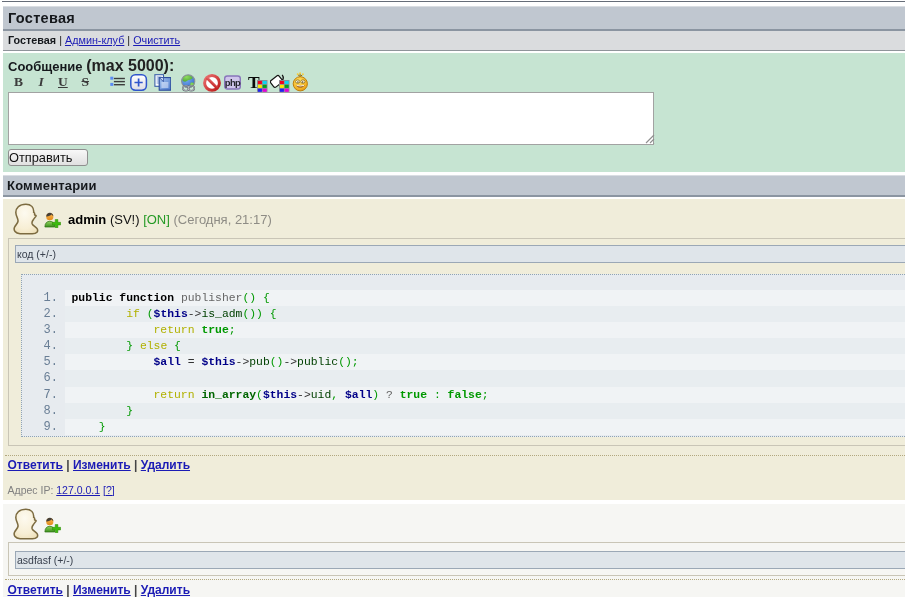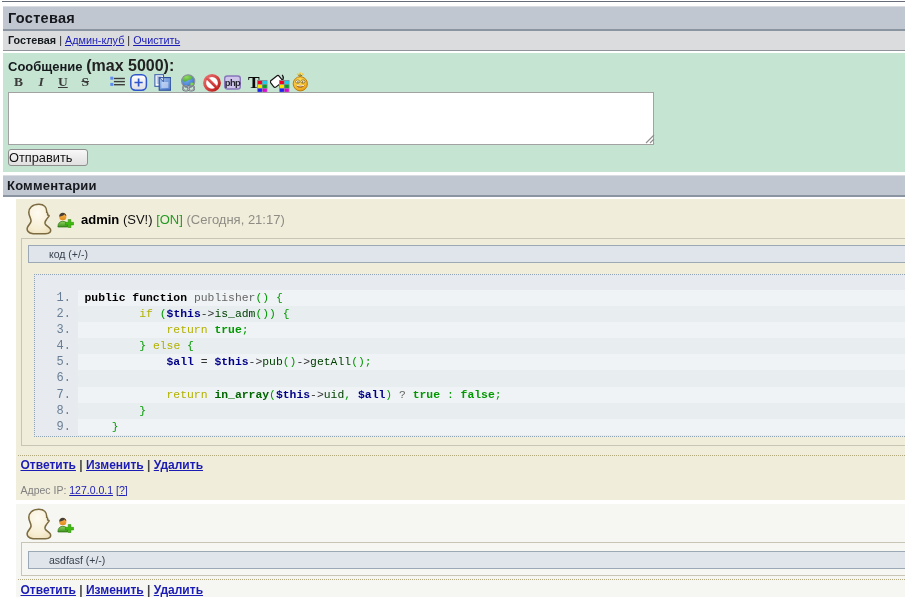--- a/index.html
+++ b/index.html
@@ -21,27 +21,27 @@
 .ic{position:absolute;top:0}
 .tb{position:absolute;top:0;font-family:"Liberation Serif",serif;font-size:13.5px;font-weight:bold;color:#3c3c3c;line-height:16px}
 .tb.i{font-style:italic}
 .tb.u{text-decoration:underline}
 .tb.s{text-decoration:line-through}
 #ta{position:absolute;left:5px;top:39px;width:644px;height:51px;background:#fff;
   border:1px solid #a2a2a2}
 #sendbtn{position:absolute;left:5px;top:96px;width:78px;height:15px;border:1px solid #8f8f8f;
   border-radius:3px;background:linear-gradient(#f8f8f8,#e0e0e0);font-size:12.8px;color:#111;
   text-align:left;line-height:15px}
-.comment{position:absolute;left:16px;right:0}
+.comment{position:absolute;left:3px;right:0}
 #c1{top:199px;height:301px;background:#f0edda}
 #c2{top:504px;height:93px;background:#f6f6f3}
 .spoiler{position:absolute;left:5px;right:0;border:1px solid #c9c5b6;border-right:none}
 .codehead{position:absolute;left:12px;right:0;height:18px;background:#dfe5ea;
   border:1px solid #9ba8b6;border-right:none;box-sizing:border-box;
-  font-size:10.5px;line-height:15px;padding-top:1px;color:#39404d;padding-left:20px}
+  font-size:10.5px;line-height:15px;padding-top:1px;color:#39404d;padding-left:1px}
 .hdrtext{position:absolute;left:65px;font-size:13px;color:#111;white-space:nowrap}
 .hdrtext b{color:#000}
 .on{color:#249a24}
 .dt{color:#8e8c85}
 .dotsep{position:absolute;left:2px;right:0;border-top:1px dotted #b2a87f;height:0}
 .linksrow{position:absolute;left:4.5px;font-size:12px;font-weight:bold;color:#444;white-space:nowrap}
 .inforow{position:absolute;left:4.5px;font-size:10.5px;color:#111;white-space:nowrap}
 .inforow .lb{color:#818181}
 #codebox{position:absolute;left:18px;right:0;top:75px;height:146px;background:#e7ebef;
   border:1px dotted #90a4b4;border-right:none;padding-top:15px;overflow:hidden}
@@ -227,21 +227,21 @@
         <path d="M11.6 8 h2.6 v2.7 h2.7 v2.6 h-2.7 v2.7 h-2.6 v-2.7 h-2.7 v-2.6 h2.7 z" fill="#3dbb0f" stroke="#2d8706" stroke-width="0.5" transform="translate(-0.6,-0.6) scale(1.02)"></path>
       </svg></div>
   <div class="hdrtext" style="top:13px"><b>admin</b> (SV!) <span class="on">[ON]</span> <span class="dt">(Сегодня, 21:17)</span></div>
   <div class="spoiler" style="top:39px;height:206px"></div>
   <div class="codehead" style="top:46px">код (+/-)</div>
   <div id="codebox">
     <div class="crow"><span class="lnum">1.</span><span class="ctext"><span class="k2">public function</span> <span class="gr">publisher</span><span class="br">()</span> <span class="br">{</span></span></div>
     <div class="crow e"><span class="lnum">2.</span><span class="ctext">        <span class="k1">if</span> <span class="br">(</span><span class="va">$this</span>-&gt;<span class="me">is_adm</span><span class="br">())</span> <span class="br">{</span></span></div>
     <div class="crow"><span class="lnum">3.</span><span class="ctext">            <span class="k1">return</span> <span class="tf">true</span><span class="br">;</span></span></div>
     <div class="crow e"><span class="lnum">4.</span><span class="ctext">        <span class="br">}</span> <span class="k1">else</span> <span class="br">{</span></span></div>
-    <div class="crow"><span class="lnum">5.</span><span class="ctext">            <span class="va">$all</span> = <span class="va">$this</span>-&gt;<span class="me">pub</span><span class="br">()</span>-&gt;<span class="me">getAll</span><span class="br">();</span></span></div>
+    <div class="crow"><span class="lnum">5.</span><span class="ctext">            <span class="va">$all</span> = <span class="va">$this</span>-&gt;<span class="me">pub</span><span class="br">()</span>-&gt;<span class="me">public</span><span class="br">();</span></span></div>
     <div class="crow e"><span class="lnum">6.</span><span class="ctext"> </span></div>
     <div class="crow"><span class="lnum">7.</span><span class="ctext">            <span class="k1">return</span> <span class="ia">in_array</span><span class="br">(</span><span class="va">$this</span>-&gt;<span class="me">uid</span><span class="br">,</span> <span class="va">$all</span><span class="br">)</span> <span class="gr">?</span> <span class="tf">true</span> <span class="br">:</span> <span class="tf">false</span><span class="br">;</span></span></div>
     <div class="crow e"><span class="lnum">8.</span><span class="ctext">        <span class="br">}</span></span></div>
     <div class="crow"><span class="lnum">9.</span><span class="ctext">    <span class="br">}</span></span></div>
   </div>
   <div class="dotsep" style="top:256px"></div>
   <div class="linksrow" style="top:258.5px"><a href="#">Ответить</a> | <a href="#">Изменить</a> | <a href="#">Удалить</a></div>
   <div class="inforow" style="top:284.5px"><span class="lb">Адрес IP:</span> <a href="#">127.0.0.1</a> <a href="#">[?]</a></div>
 </div>
 

